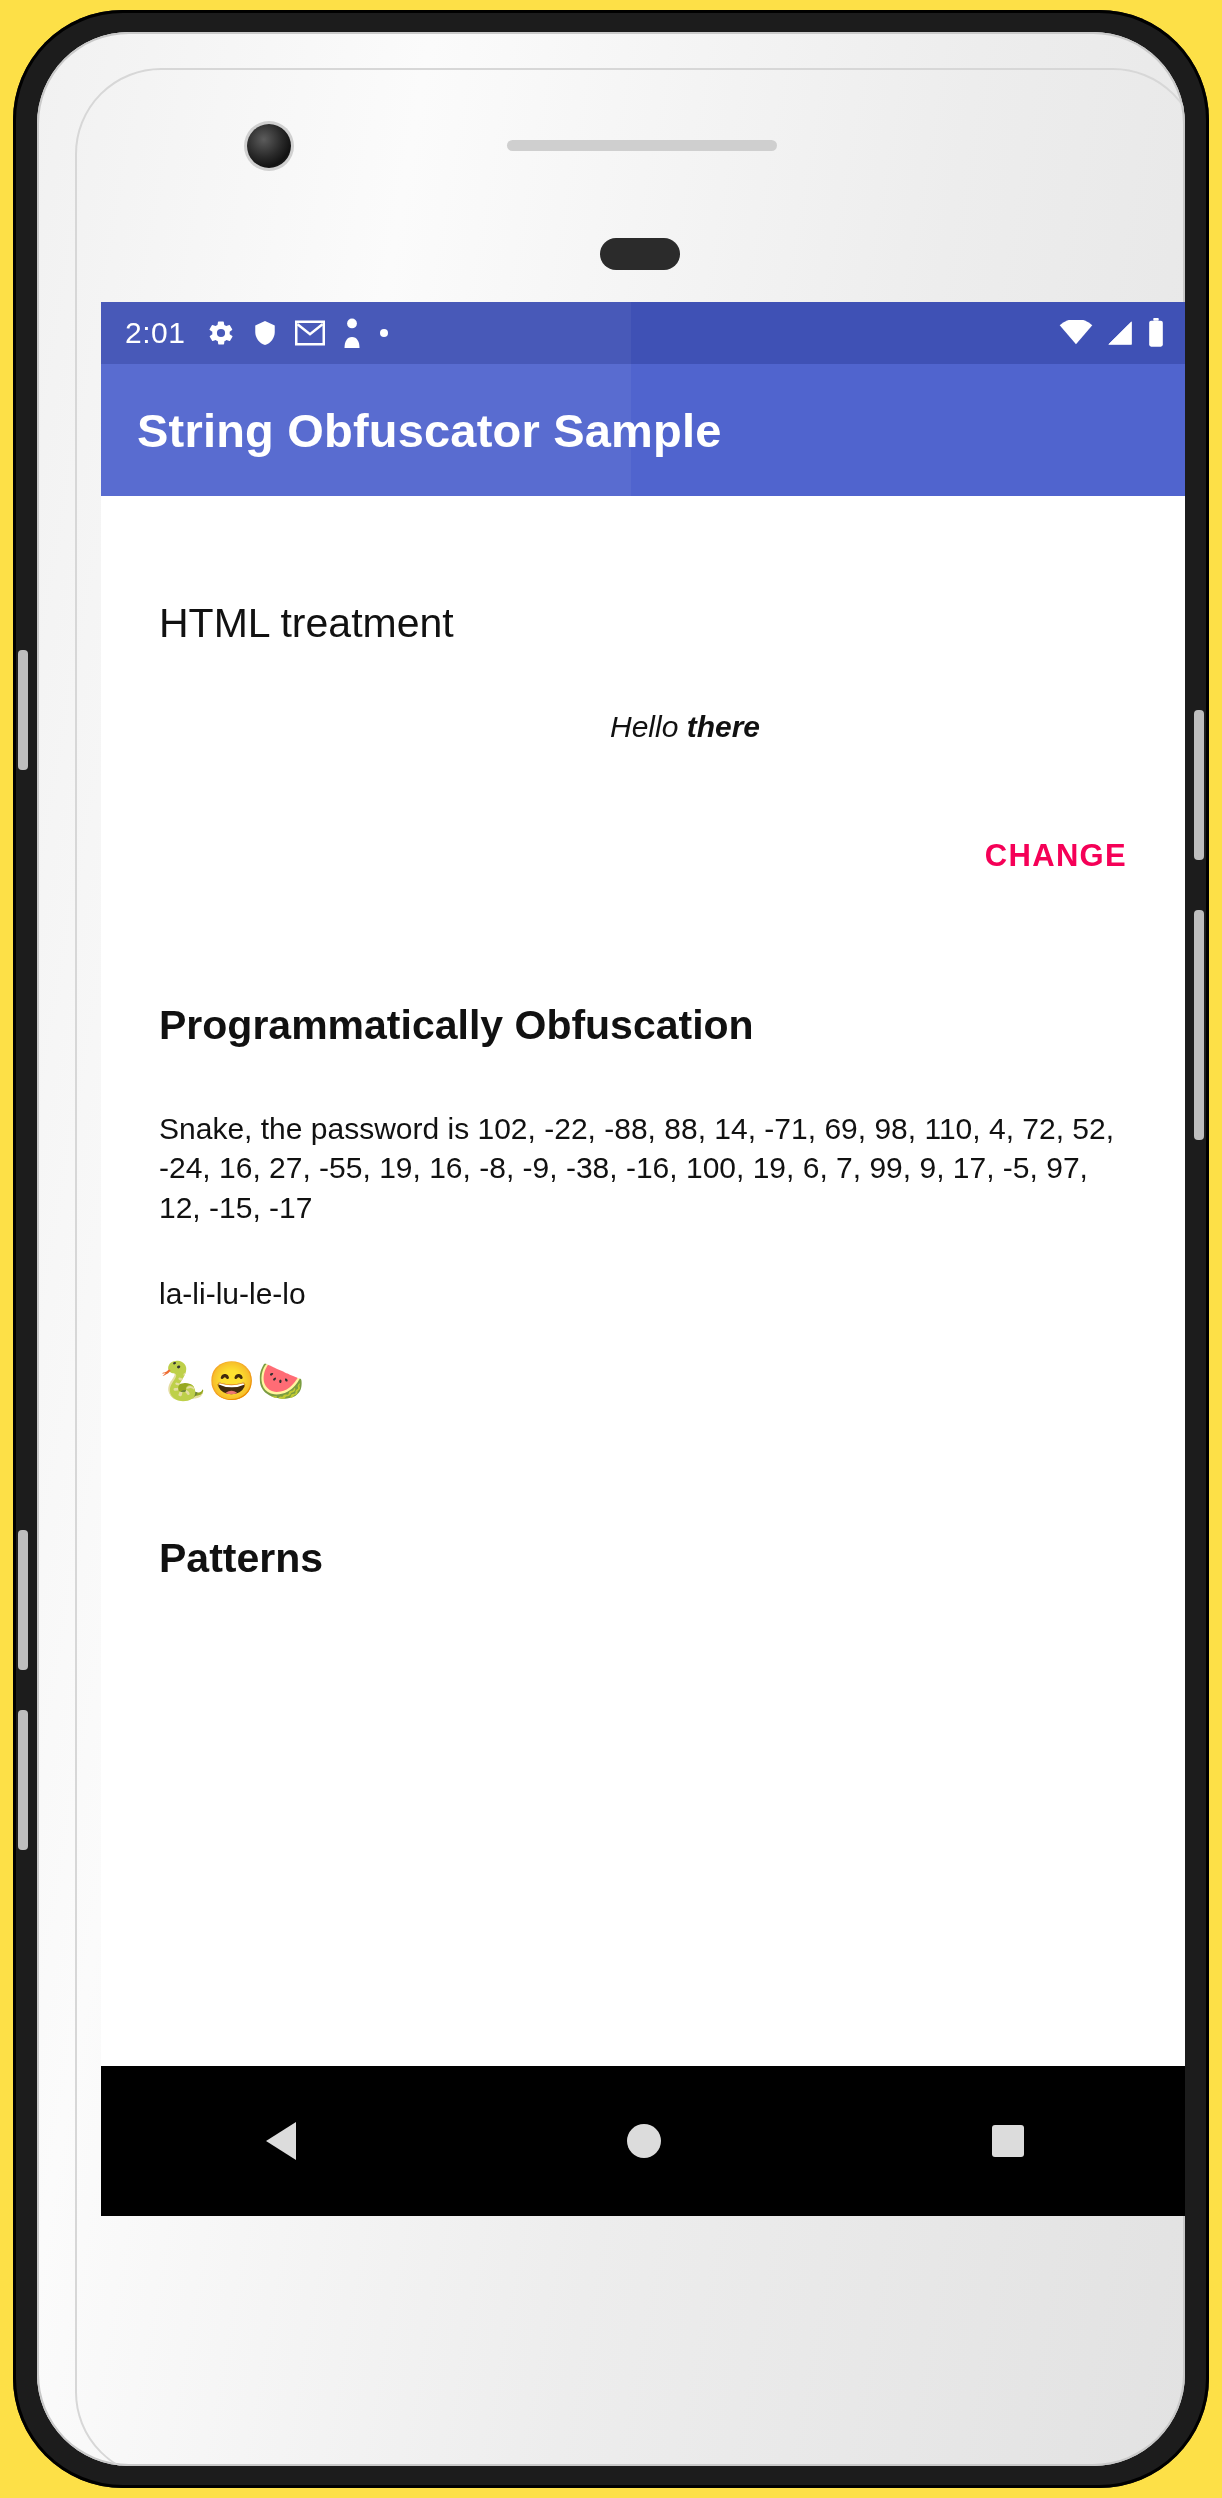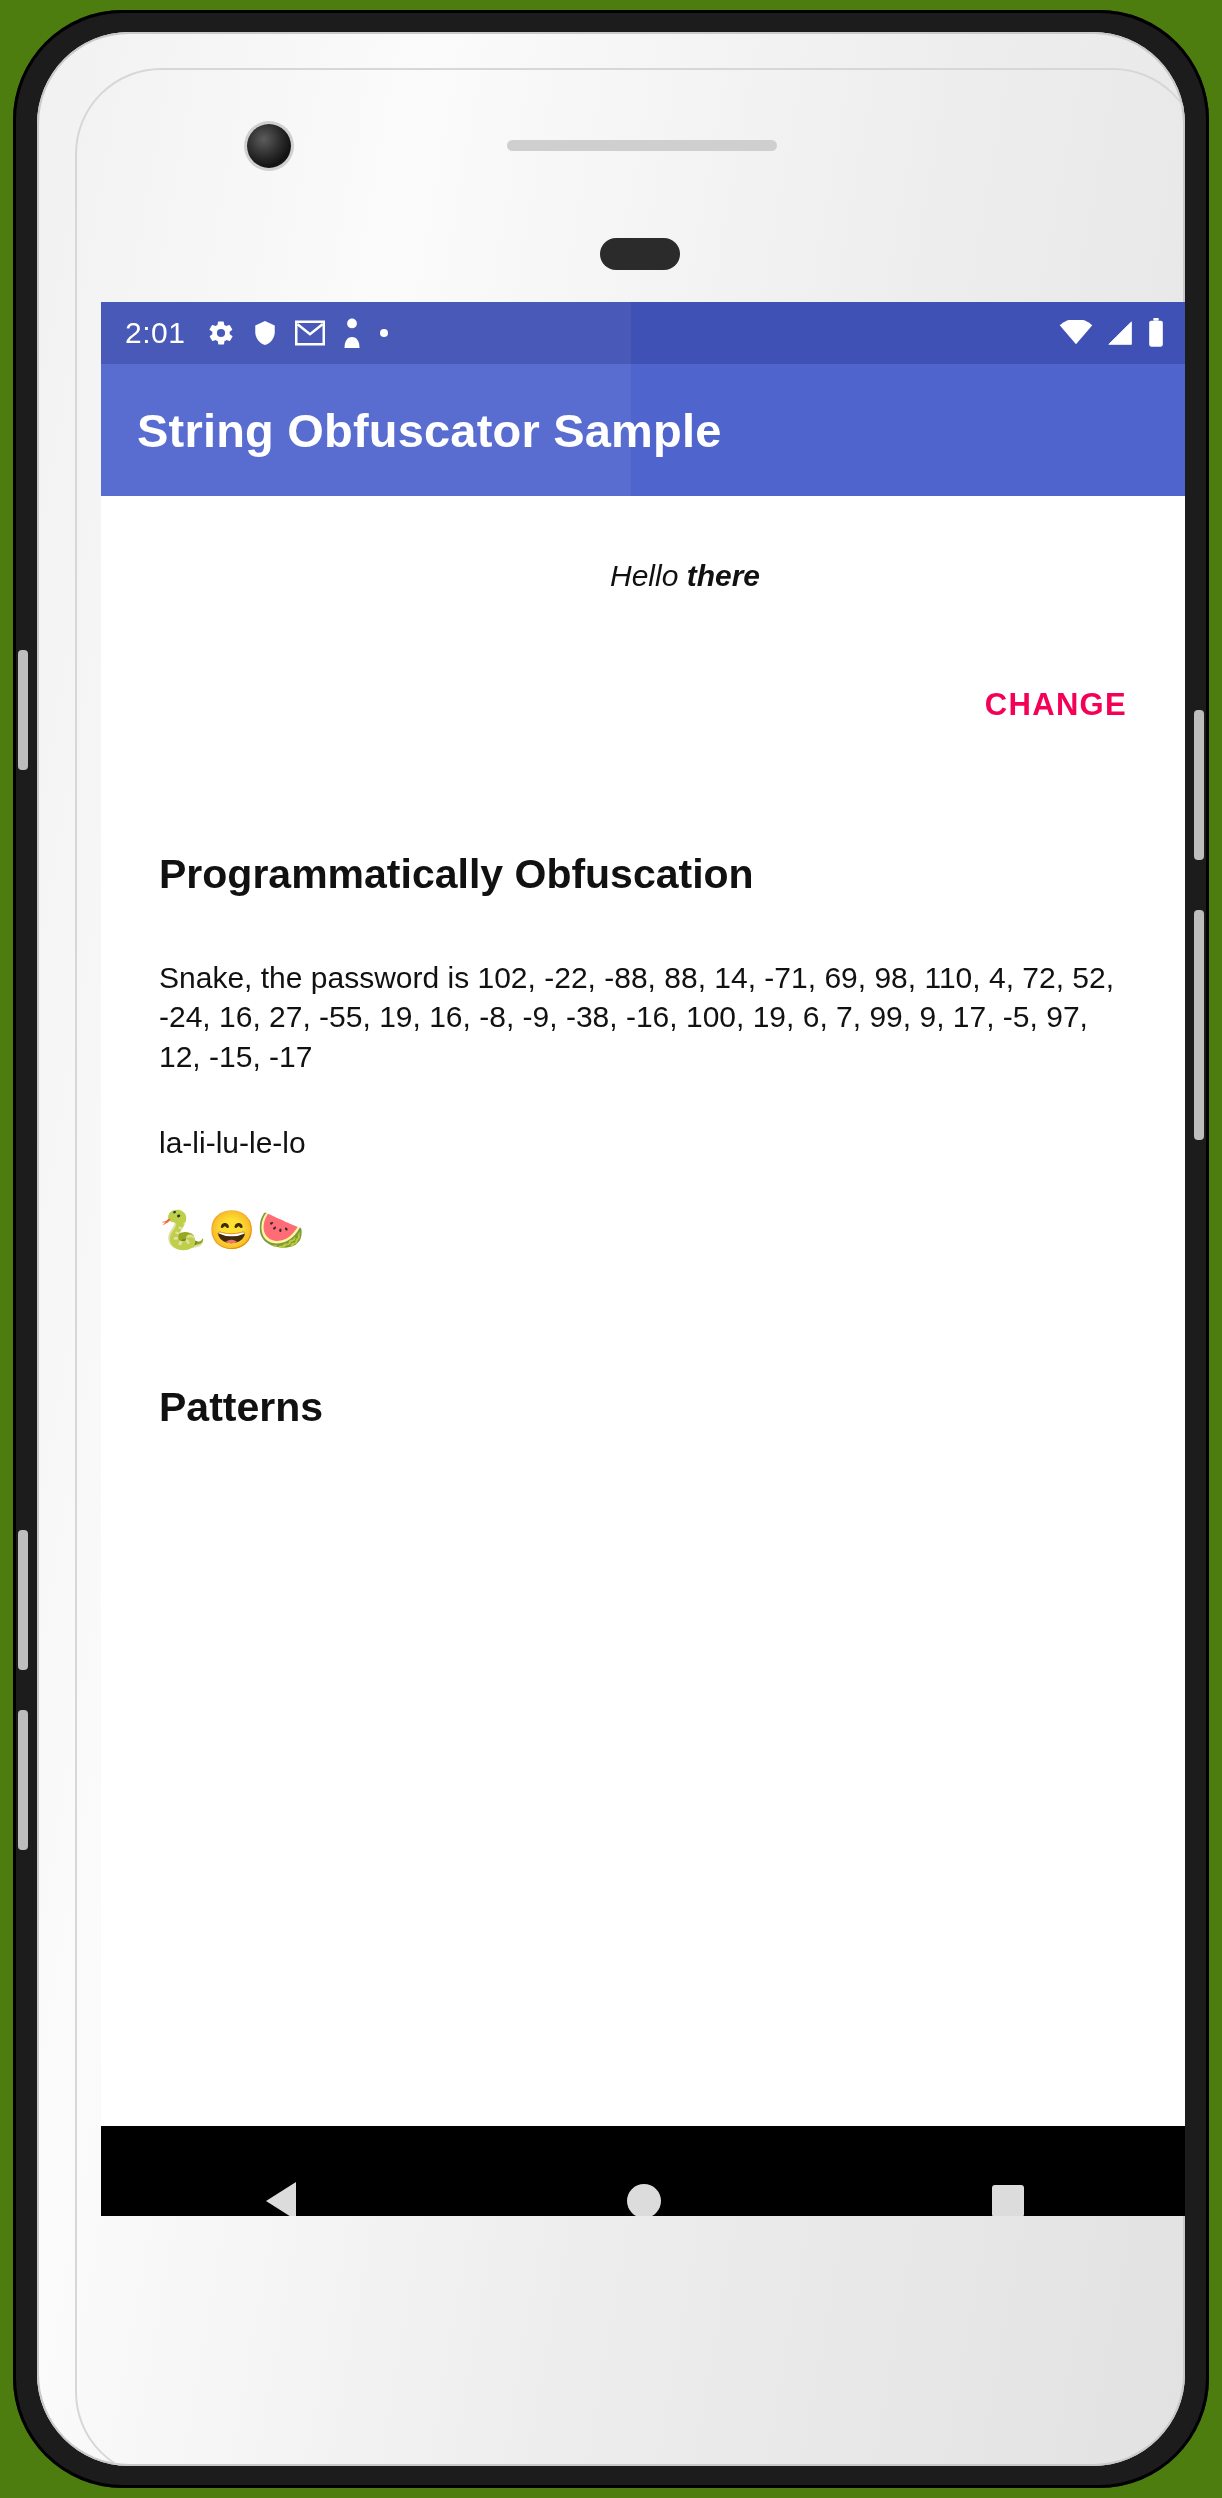--- a/index.html
+++ b/index.html
@@ -12,21 +12,21 @@
     height: 2498px;
     font-family: "Liberation Sans", sans-serif;
     overflow: hidden;
   }
 
   
   .stage {
     position: relative;
     width: 1222px;
     height: 2498px;
-    background: #4d7c0f;
+    background: #fde047;
   }
 
   .phone-outer {
     position: absolute;
     left: 13px;
     top: 10px;
     width: 1196px;
     height: 2478px;
     border-radius: 110px;
     background: #1c1c1c;
@@ -332,20 +332,21 @@
             </span>
           </div>
         </div>
 
         <div class="appbar">
           <div class="appbar-title">String Obfuscator Sample</div>
         </div>
 
         <div class="content">
 
+          <h2 class="section-title">HTML treatment</h2>
 
           <div class="html-treatment-text">
             <div><span class="it">Hello </span><span class="itb">there</span></div>
           </div>
 
           <div class="change-row">
             <button class="change-button">CHANGE</button>
           </div>
 
           <h2 class="section-title bold">Programmatically Obfuscation</h2>

